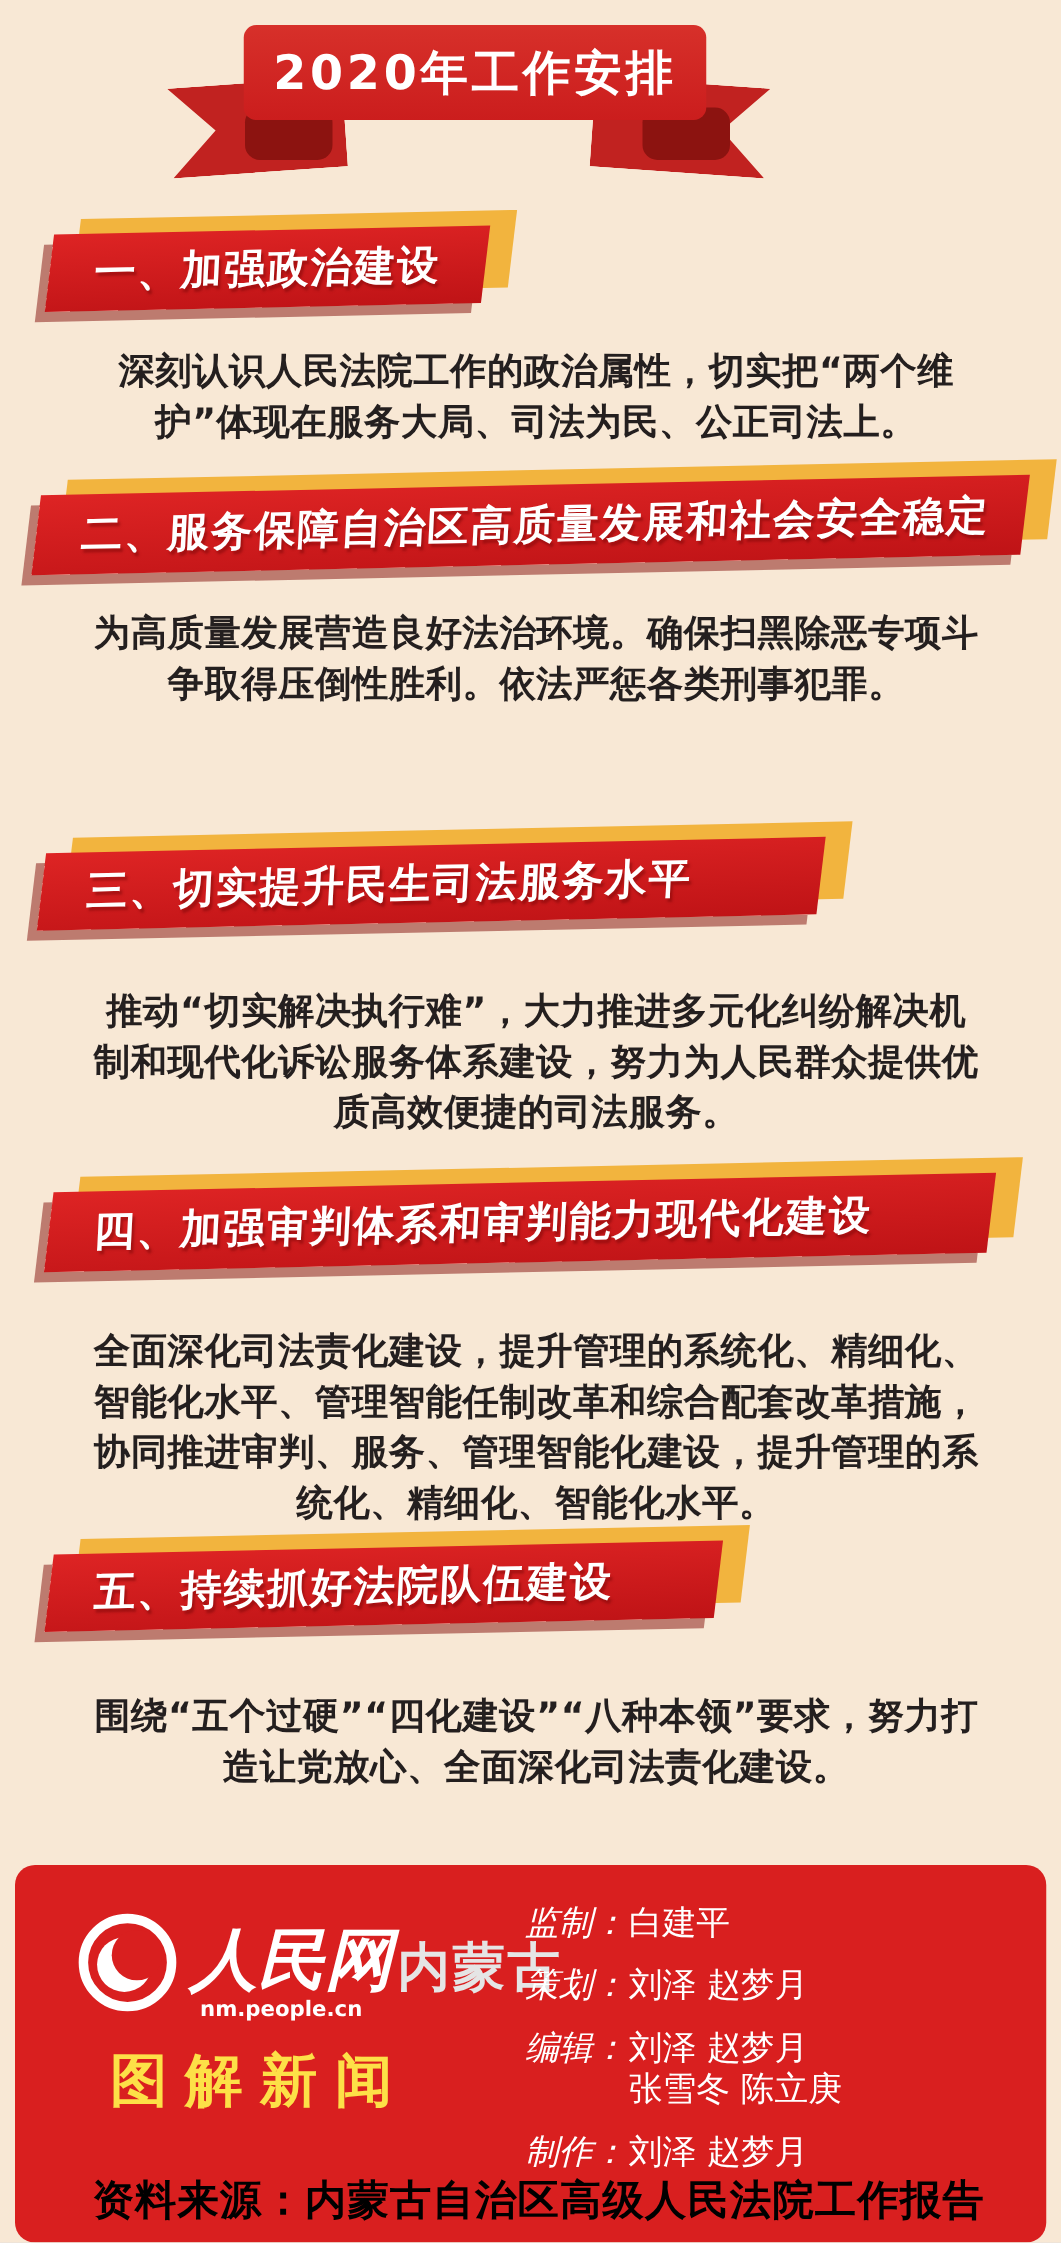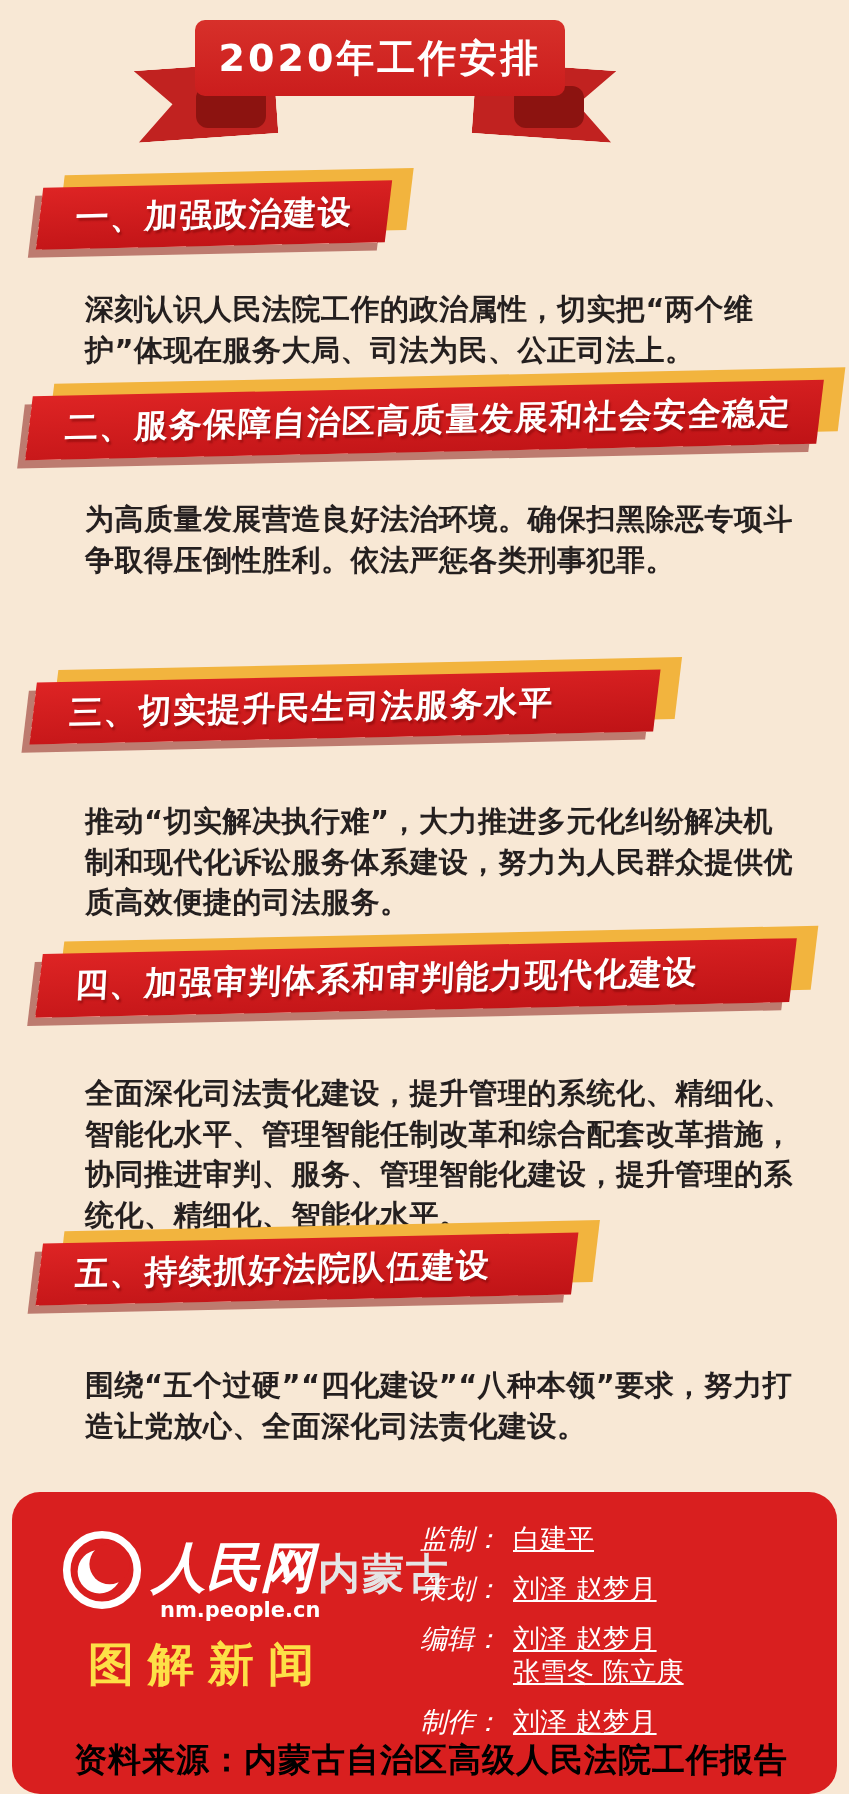--- a/index.html
+++ b/index.html
@@ -34,39 +34,39 @@
   .banner .red  { position:absolute; inset:0;
                   background:linear-gradient(178deg,#de2424,#bf1316);
                   transform:skewX(-8deg) rotate(-1.2deg);
                   box-shadow:-7px 8px 0 rgba(130,14,10,.5);
                   display:flex; align-items:center; padding-left:36px; }
   .banner .red span { transform:skewX(4deg); color:#fff; font-size:33px; font-weight:bold;
                       letter-spacing:1.5px; white-space:nowrap;
                       text-shadow:2px 3px 2px rgba(100,0,0,.4); }
 
   
-  .body { position:absolute; left:68px; width:714px; margin:17px;
+  .body { position:absolute; left:68px; width:714px; margin:4px;
           color:var(--body_text,#241f1f); font-size:29px; line-height:1.4;
-          font-weight:bold; letter-spacing:.5px; }
+          font-weight:bold; letter-spacing:.5px;text-align:center; }
   .p1 { top:272px; } .p2 { top:482px; } .p3 { top:784px; } .p4 { top:1056px; } .p5 { top:1348px; }
 
   
   .footer { position:absolute; left:12px; top:1492px; width:825px; height:302px;
-            background:var(--footer_red,#d91f1f); border-radius:28px; }
+            background:var(--footer_red,#d91f1f); border-radius:16px; }
   .crescent { position:absolute; left:48px; top:36px; width:84px; height:84px; }
   .brand-script { position:absolute; left:140px; top:40px; color:#fff; font-size:54px;
                   font-weight:bold; font-style:italic; font-family:"DejaVu Serif","Liberation Serif",serif; }
-  .brand-url { position:absolute; left:148px; top:106px; color:#fff; font-size:21px; font-weight:bold; }
+  .brand-url { position:absolute; left:148px; top:106px; color:#fff; font-size:17px; font-weight:bold; }
   .region1 { position:absolute; left:306px; top:32px; color:#e5e5e5; font-size:42px; font-weight:bold; letter-spacing:2px;margin-top:22px; }
   .region2 { position:absolute; left:306px; top:82px; color:#fff; font-size:40px; font-weight:bold; }
   .program { position:absolute; left:76px; top:142px; color:#fde047; font-size:46px; font-weight:bold; letter-spacing:14px; }
   .credits { position:absolute; left:408px; top:30px; }
   .credit-row { display:flex; color:#fff; font-size:27px; font-weight:500; margin-bottom:16px; line-height:1.25; }
   .credit-label { white-space:nowrap;font-style:italic; }
-  .credit-values { margin-left:12px;text-decoration:underline; }
+  .credit-values { margin-left:2px; }
   .source { position:absolute; left:62px; top:246px; color:#000000; font-size:33px;
             font-weight:bold; letter-spacing:1px; white-space:nowrap; }
 </style>
 </head>
 <body>
 
 <div class="page">
 
   <header class="ribbon">
     <div class="tail tail-left"></div>

